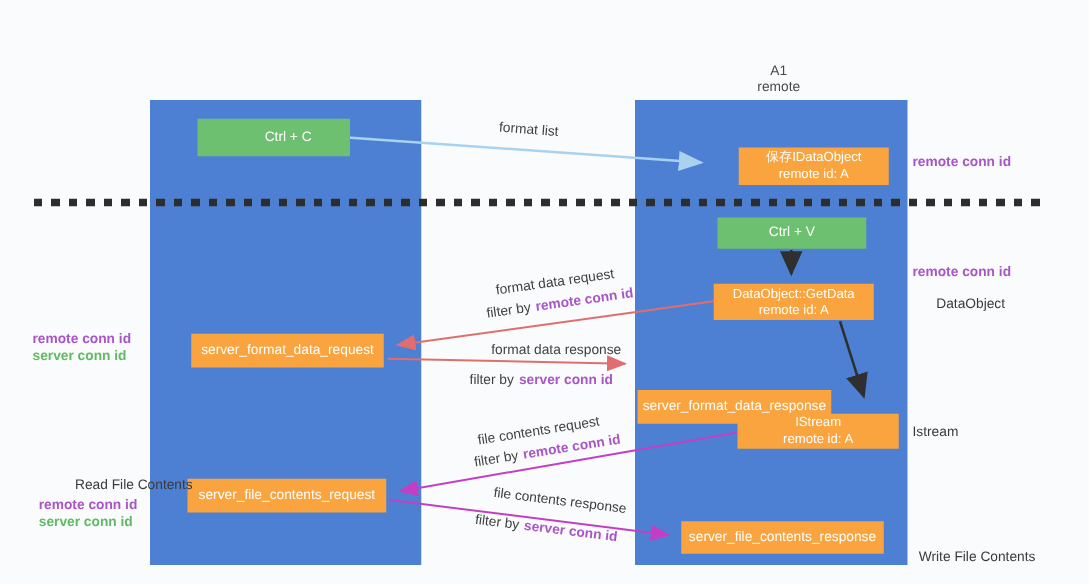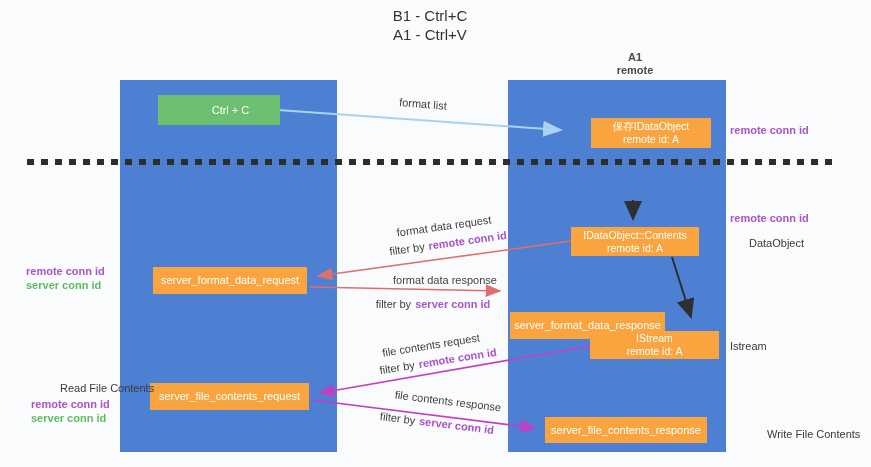--- a/index.html
+++ b/index.html
@@ -48,26 +48,22 @@
   .side-label{font-size:11px;white-space:nowrap;color:#3a3a3a;}
   .purple-bold{color:#a855c8;font-weight:bold;font-size:11px;white-space:nowrap;}
   .green-bold{color:#5fbb63;font-weight:bold;font-size:11px;white-space:nowrap;}
   svg.overlay{position:absolute;left:0;top:0;pointer-events:none;}
 </style>
 </head>
 <body>
 
 <div class="stage">
 
-  <div class="abs title">
-    <div>B1 - Ctrl+C</div>
-    <div>A1 - Ctrl+V</div>
-  </div>
 
-  <div class="abs col-header" style="left:575px;top:51px;font-weight:bold;">
+  <div class="abs col-header" style="left:563px;top:51px;">
     <div>A1</div>
     <div>remote</div>
   </div>
 
   <div class="abs column" style="left:120px;"></div>
   <div class="abs column" style="left:508px;width:218px;"></div>
 
   <div class="abs dashline"></div>
 
   <svg class="overlay" width="871" height="467" viewBox="0 0 871 467">
@@ -96,23 +92,26 @@
 
   <div class="abs node green" style="left:158px;top:95px;width:122px;height:30px;padding-left:23px;">
     <div>Ctrl + C</div>
   </div>
 
   <div class="abs node orange" style="left:575px;top:118px;width:120px;height:30px;margin-left:16px;">
     <div class="l2">保存IDataObject</div>
     <div class="l2">remote id: A</div>
   </div>
 
+  <div class="abs node green" style="left:574px;top:174px;width:119px;height:25px;">
+    <div>Ctrl + V</div>
+  </div>
 
   <div class="abs node orange" style="left:571px;top:227px;width:128px;height:29px;">
-    <div class="l2">IDataObject::Contents</div>
+    <div class="l2">DataObject::GetData</div>
     <div class="l2">remote id: A</div>
   </div>
 
   <div class="abs node orange" style="left:153px;top:267px;width:154px;height:27px;">
     <div>server_format_data_request</div>
   </div>
 
   <div class="abs node orange" style="left:510px;top:280px;width:155px;height:27px;margin-top:32px;">
     <div>server_format_data_response</div>
   </div>
@@ -153,21 +152,21 @@
   <div class="abs arrow-label" style="left:383px;top:395px;width:130px;transform:rotate(7deg);">file contents response</div>
   <div class="abs arrow-label filter-row" style="left:371px;top:417px;width:132px;transform:rotate(7deg);">
     <span>filter by</span>
     <span class="conn-id">server conn id</span>
   </div>
 
   <div class="abs purple-bold" style="left:730px;top:124px;">remote conn id</div>
   <div class="abs purple-bold" style="left:730px;top:212px;">remote conn id</div>
   <div class="abs side-label" style="left:730px;top:237px;margin-left:19px;">DataObject</div>
   <div class="abs side-label" style="left:730px;top:340px;">Istream</div>
-  <div class="abs side-label" style="left:735px;top:428px;margin-left:32px;">Write File Contents</div>
+  <div class="abs side-label" style="left:735px;top:440px;">Write File Contents</div>
 
   <div class="abs purple-bold" style="left:26px;top:265px;">remote conn id</div>
   <div class="abs green-bold" style="left:26px;top:279px;">server conn id</div>
   <div class="abs side-label" style="left:28px;top:382px;margin-left:32px;">Read File Contents</div>
   <div class="abs purple-bold" style="left:31px;top:398px;">remote conn id</div>
   <div class="abs green-bold" style="left:31px;top:412px;">server conn id</div>
 
 </div>
 
 </body></html>

